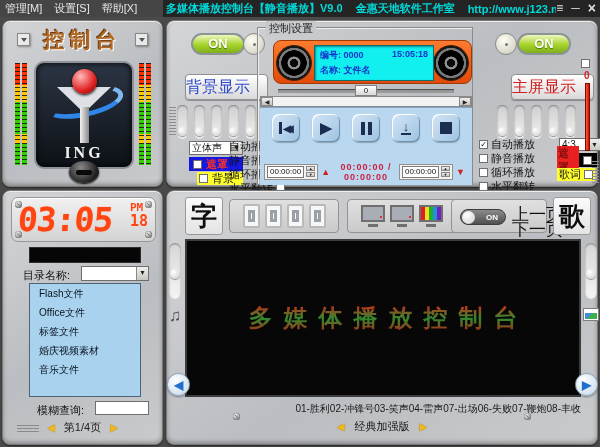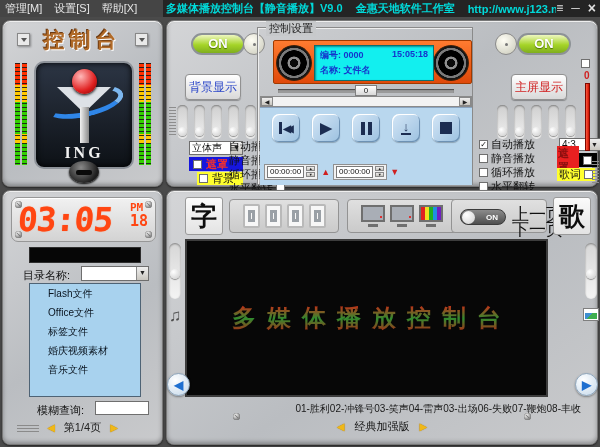--- a/index.html
+++ b/index.html
@@ -32,21 +32,21 @@
 .logo-stem{position:absolute;left:44px;top:44px;width:9px;height:36px;background:linear-gradient(90deg,#f2f2f2,#8a8a8a)}
 .logo-ball{position:absolute;left:36px;top:6px;width:25px;height:25px;border-radius:50%;background:radial-gradient(circle at 35% 30%,#ffb8b8,#e02020 60%,#740000);box-shadow:0 1px 3px #000}
 .logo-swirl{position:absolute;left:8px;top:24px;width:80px;height:30px;border-radius:50%;border:5px solid transparent;border-bottom-color:#2f86e8;border-right-color:#7db8f0;transform:rotate(-12deg)}
 .logo-ing{position:absolute;bottom:5px;left:0;right:0;text-align:center;color:#f2f2f2;font-family:"Liberation Serif",serif;font-weight:bold;font-size:16px;letter-spacing:3px}
 .tl-knob{position:absolute;left:66px;bottom:3px;width:30px;height:22px;border-radius:50%;background:radial-gradient(circle at 40% 30%,#888,#1d1d1d 70%);box-shadow:0 1px 2px #000}
 .tl-knob::after{content:"";position:absolute;left:7px;top:9px;width:16px;height:5px;border-radius:2px;background:#0a0a0a}
 
 .on-pill{position:absolute;width:54px;height:22px;border-radius:11px;background:linear-gradient(#eef7c0,#a5d428 55%,#7fae1d);border:2px solid #8d9296;text-align:center;line-height:18px;font-size:13px;font-weight:bold;color:#fff;text-shadow:0 1px 1px #4a6d00;cursor:pointer}
 .on-knob{position:absolute;width:22px;height:22px;border-radius:50%;background:radial-gradient(circle at 38% 32%,#fefdf4,#c9c9ba);border:1px solid #8a8a8a;cursor:pointer}
 .on-knob::after{content:"";position:absolute;left:9px;top:9px;width:3px;height:3px;border-radius:50%;background:#777}
-.sbtn{position:absolute;width:56px;height:26px;border-radius:4px;background:linear-gradient(#ffffff,#d9d9d9);border:1px solid #919191;box-shadow:0 1px 1px rgba(0,0,0,.3);text-align:center;line-height:24px;font-size:12px;cursor:pointer}
+.sbtn{position:absolute;width:83px;height:26px;border-radius:4px;background:linear-gradient(#ffffff,#d9d9d9);border:1px solid #919191;box-shadow:0 1px 1px rgba(0,0,0,.3);line-height:24px;font-size:16px;cursor:pointer}
 .sliders{position:absolute;display:flex;gap:6px}
 .sgroove{width:11px;height:34px;border-radius:5px;background:linear-gradient(#cfcfcf,#f1f1f1);box-shadow:inset 0 1px 2px rgba(0,0,0,.4);position:relative;cursor:pointer}
 .sgroove::after{content:"";position:absolute;left:1px;bottom:3px;width:9px;height:9px;border-radius:50%;background:radial-gradient(circle at 35% 30%,#fff,#cacaca);box-shadow:0 1px 1px rgba(0,0,0,.4)}
 .dd{position:absolute;background:#fff;border:1px solid #6e6e6e;display:flex;align-items:center;cursor:pointer}
 .dd .ddv{flex:1;font-size:10px;padding-left:2px;color:#111;line-height:12px;white-space:nowrap;overflow:hidden}
 .dd .dda{width:12px;align-self:stretch;background:linear-gradient(#efefef,#c9c6bf);border-left:1px solid #888;font-size:7px;color:#222;text-align:center;line-height:12px}
 .cb{width:9px;height:9px;background:#fff;border:1px solid #6f6f6f;font-size:8px;line-height:8px;text-align:center;color:#111;cursor:pointer;flex:none}
 .optrow{display:flex;align-items:center;gap:3px;height:14px;white-space:nowrap}
 .optrow .lbl{font-size:11px;color:#111}
 
@@ -69,21 +69,21 @@
 .mask-black .mlbl{background:#e82020;color:#8c0f0f;font-size:11px;font-weight:bold;padding:0 1px;line-height:14px}
 .mask-black .mbox{width:20px;height:14px;background:#000;display:flex;align-items:center;justify-content:center}
 .lyr-yellow{position:absolute;left:390px;top:147px;height:13px;background:#ffff2e;display:flex;align-items:center;gap:3px;padding:0 2px}
 .lyr-yellow .lbl{font-size:11px;color:#111}
 .vol-cb{position:absolute;left:414px;top:38px}
 .vol-zero{position:absolute;left:417px;top:49px;font-size:10px;font-weight:bold;color:#d02020}
 .vol-bar{position:absolute;left:418px;top:62px;width:5px;height:68px;background:linear-gradient(90deg,#ff5a40,#cc0f00);border:1px solid #7e0800}
 
 .groupbox{position:absolute;left:90px;top:6px;width:216px;height:158px;border:1px solid #8a8a8a;box-shadow:inset 1px 1px 0 #eee}
 .group-label{position:absolute;top:-7px;left:8px;background:#c7c9cb;padding:0 3px;font-size:11px;color:#222}
-.cassette{position:absolute;left:15px;top:12px;width:199px;height:44px;background:linear-gradient(#ff7b30,#e0490a);border:1px solid #a03a00;border-radius:2px}
+.cassette{position:absolute;left:15px;top:12px;width:199px;height:44px;background:linear-gradient(#ff7b30,#e0490a);border:1px solid #a03a00;border-radius:8px}
 .speaker{position:absolute;top:4px;width:36px;height:36px;border-radius:50%;background:radial-gradient(circle,#0a0a0a 0 16%,#909090 18% 26%,#000 28% 52%,#7a7a7a 54% 62%,#161616 64%);border:1px solid #3a200a}
 .lcd{position:absolute;left:40px;top:4px;width:120px;height:36px;background:#12efef;border:1px solid #0a7070;box-shadow:inset 1px 1px 2px rgba(0,0,0,.4);padding:3px 5px;display:flex;flex-direction:column;justify-content:space-between}
 .lcd .r1{display:flex;justify-content:space-between}
 .lcd span{font-size:9px;font-weight:bold;color:#1534cc;white-space:nowrap}
 .groove{position:absolute;left:20px;top:61px;width:176px;height:4px;background:#9a9a9a;box-shadow:inset 0 1px 1px rgba(0,0,0,.5)}
 .thumb0{position:absolute;left:97px;top:57px;width:22px;height:11px;background:linear-gradient(#fff,#d8d8d8);border:1px solid #808080;font-size:8px;text-align:center;line-height:9px;color:#222;cursor:pointer}
 .hscroll{position:absolute;left:2px;top:68px;width:212px;height:11px;background:#f2f2f2;border:1px solid #8a8a8a;display:flex;justify-content:space-between}
 .hsbtn{width:12px;height:9px;background:linear-gradient(#efefef,#c9c6bf);border:1px solid #888;font-size:6px;line-height:8px;text-align:center;color:#222;cursor:pointer}
 .playpanel{position:absolute;left:2px;top:79px;width:212px;height:78px;background:#b9d7ee;border-top:1px solid #8aa4c0}
 .pbtns{display:flex;justify-content:center;gap:12px;margin-top:6px}
@@ -104,42 +104,42 @@
 
 .clock-plate{position:absolute;left:8px;top:6px;width:145px;height:45px;border-radius:7px;background:linear-gradient(#f1f1f1,#d3d3d3);border:1px solid #979797;box-shadow:inset 0 1px 0 #fff}
 .clock-time{position:absolute;left:6px;top:2px;font-family:"DejaVu Sans Mono",monospace;font-weight:bold;font-size:33px;color:#ff4612;text-shadow:0 0 1px #ff7a4a;transform:skewX(-5deg);letter-spacing:-1px}
 .clock-side{position:absolute;right:7px;top:4px;text-align:left;color:#ff4612;font-family:"DejaVu Sans Mono",monospace;font-weight:bold}
 .clock-ampm{display:block;font-size:11px;line-height:11px}
 .clock-sec{display:block;font-size:15px;line-height:16px}
 .black-strip{position:absolute;left:26px;top:56px;width:112px;height:16px;background:#060606;border:1px solid #2e2e2e}
 .dir-label{position:absolute;left:20px;top:77px;font-size:11px;color:#111}
 .dd-dir{left:78px;top:75px;width:68px;height:15px}
 .file-list{position:absolute;left:26px;top:92px;width:112px;height:114px;background:#a8d2ee;border:1px solid #4e6375;overflow:hidden}
-.file-item{height:19px;line-height:19px;padding-left:18px;font-size:10px;color:#09141f;white-space:nowrap;cursor:pointer}
+.file-item{height:19px;line-height:19px;padding-left:9px;font-size:10px;color:#09141f;white-space:nowrap;cursor:pointer}
 .search-label{position:absolute;left:34px;top:212px;font-size:11px;color:#111}
 .search-input{position:absolute;left:92px;top:210px;width:54px;height:14px;background:#fff;border:1px solid #6f6f6f;font-size:10px;padding:0 2px;font-family:"Liberation Sans",sans-serif}
 .page-row{position:absolute;left:0;right:0;top:229px;display:flex;justify-content:center;align-items:center;gap:9px}
 .yarrow{font-size:10px;color:#f0b818;text-shadow:0 0 1px #9a6a00;cursor:pointer}
 .page-ind{font-size:11px;color:#222}
 .bl-lines{position:absolute;left:14px;top:234px;width:22px;height:8px;background-image:repeating-linear-gradient(to bottom,#8a8a8a 0 1px,rgba(0,0,0,0) 1px 3px)}
 
 .char-block{position:absolute;top:6px;width:38px;height:38px;background:linear-gradient(#fbfbfb,#e3e3e3);border:1px solid #9a9a9a;border-radius:3px;display:flex;align-items:center;justify-content:center;font-family:"Liberation Serif",serif;font-weight:bold;font-size:26px;color:#0d0d0d}
 .subpanel{position:absolute;top:8px;height:34px;background:linear-gradient(#e0e0e0,#cacaca);border:1px solid #939393;border-radius:4px;display:flex;align-items:center;justify-content:center;gap:5px}
 .digit{width:17px;height:24px;background:#f7f7f7;border:2px solid #b9b9b9;border-radius:2px;display:flex;align-items:center;justify-content:center}
 .digit i{display:block;width:7px;height:12px;border:3px solid #9aa0a6}
 .monitor{width:24px;height:22px;position:relative;cursor:pointer}
 .monitor .scr{position:absolute;left:0;top:0;width:24px;height:17px;border:2px solid #6f6f6f;background:#a9aeb6}
 .monitor .scr.color{background:linear-gradient(90deg,#e02020 0 20%,#f0e020 20% 40%,#20b020 40% 60%,#2090e0 60% 80%,#7020c0 80%)}
 .monitor .base{position:absolute;left:7px;bottom:0;width:10px;height:3px;background:#6f6f6f}
 .monitor .dot{position:absolute;right:3px;top:11px;width:2px;height:2px;background:#e03030}
 .toggle-sm{position:absolute;left:8px;top:9px;width:46px;height:16px;border-radius:8px;background:linear-gradient(#8b8b8b,#4f4f4f);border:1px solid #3c3c3c;cursor:pointer}
 .toggle-sm .knob{position:absolute;left:1px;top:1px;width:13px;height:13px;border-radius:50%;background:radial-gradient(circle at 35% 30%,#fff,#cfcfcf)}
 .toggle-sm .onlbl{position:absolute;right:7px;top:3px;font-size:8px;font-weight:bold;color:#fff}
 .pagelbl{position:absolute;font-size:17px;color:#111;cursor:pointer;white-space:nowrap}
-.screen{position:absolute;left:18px;top:48px;width:363px;height:158px;background:#070707;border:2px solid #3c3c3c;display:flex;align-items:center;justify-content:center}
+.screen{position:absolute;left:18px;top:48px;width:396px;height:158px;background:#070707;border:2px solid #3c3c3c;display:flex;align-items:center;justify-content:center}
 .screen-text{font-size:24px;font-weight:bold;letter-spacing:11px;padding-left:11px;background:linear-gradient(180deg,#c23018 12%,#2f8c2f 52%,#b02a14 92%);-webkit-background-clip:text;background-clip:text;color:transparent;white-space:nowrap}
 .vslider{position:absolute;width:12px;height:56px;border-radius:6px;background:linear-gradient(#d7d7d7,#f4f4f4);box-shadow:inset 0 1px 2px rgba(0,0,0,.4);cursor:pointer}
 .vslider::after{content:"";position:absolute;left:1px;top:26px;width:10px;height:10px;border-radius:50%;background:radial-gradient(circle at 35% 30%,#fff,#c9c9c9);box-shadow:0 1px 1px rgba(0,0,0,.4)}
 .note-icon{position:absolute;font-size:17px;color:#4f4f4f}
 .pic-icon{position:absolute;width:16px;height:13px;background:#fff;border:1px solid #7f7f7f}
 .pic-icon::after{content:"";position:absolute;left:1px;bottom:1px;right:1px;height:6px;background:linear-gradient(135deg,#3f8fd0 0 40%,#3fae4f 40%)}
 .arrow-circle{position:absolute;width:23px;height:23px;border-radius:50%;background:radial-gradient(circle at 35% 30%,#ffffff,#c3d7ea);border:1px solid #8fa6bc;display:flex;align-items:center;justify-content:center;color:#1f6fd0;font-size:12px;font-weight:bold;cursor:pointer;box-shadow:0 1px 2px rgba(0,0,0,.35)}
 .song-row{position:absolute;left:18px;top:211px;width:396px;display:flex;justify-content:flex-end;align-items:center}
 .song-item{font-size:10px;color:#1a1a1a;white-space:nowrap;cursor:pointer}
 .stop-row{position:absolute;left:0;right:0;top:228px;display:flex;justify-content:center;align-items:center;gap:10px}
@@ -285,20 +285,21 @@
         </div>
         <div class="timerow">
           <div class="spingrp">
             <span class="spinval">00:00:00</span>
             <span class="spinarrows">
                 <span>▲</span>
                 <span>▼</span>
               </span>
           </div>
           <span class="redmark">▲</span>
+          <span class="centertime">00:00:00 / 00:00:00</span>
           <div class="spingrp">
             <span class="spinval">00:00:00</span>
             <span class="spinarrows">
                 <span>▲</span>
                 <span>▼</span>
               </span>
           </div>
           <span class="redmark">▼</span>
         </div>
       </div>
@@ -455,21 +456,21 @@
     <div class="arrow-circle" style="left:408px;top:182px">
         <span>▶</span>
       </div>
 
     <div class="song-row">
 
     <span class="song-item">01-胜利</span>
         <span class="song-item">02-冲锋号</span>
         <span class="song-item">03-笑声</span>
         <span class="song-item">04-雷声</span>
-        <span class="song-item">03-出场</span>
+        <span class="song-item">07-出场</span>
         <span class="song-item">06-失败</span>
         <span class="song-item">07-鞭炮</span>
         <span class="song-item">08-丰收</span>
       </div>
     <div class="stop-row">
       <span class="yarrow">◀</span>
       <span class="stop-label">经典加强版</span>
       <span class="yarrow">▶</span>
     </div>
     <div class="screw" style="left:66px;bottom:24px"></div>

